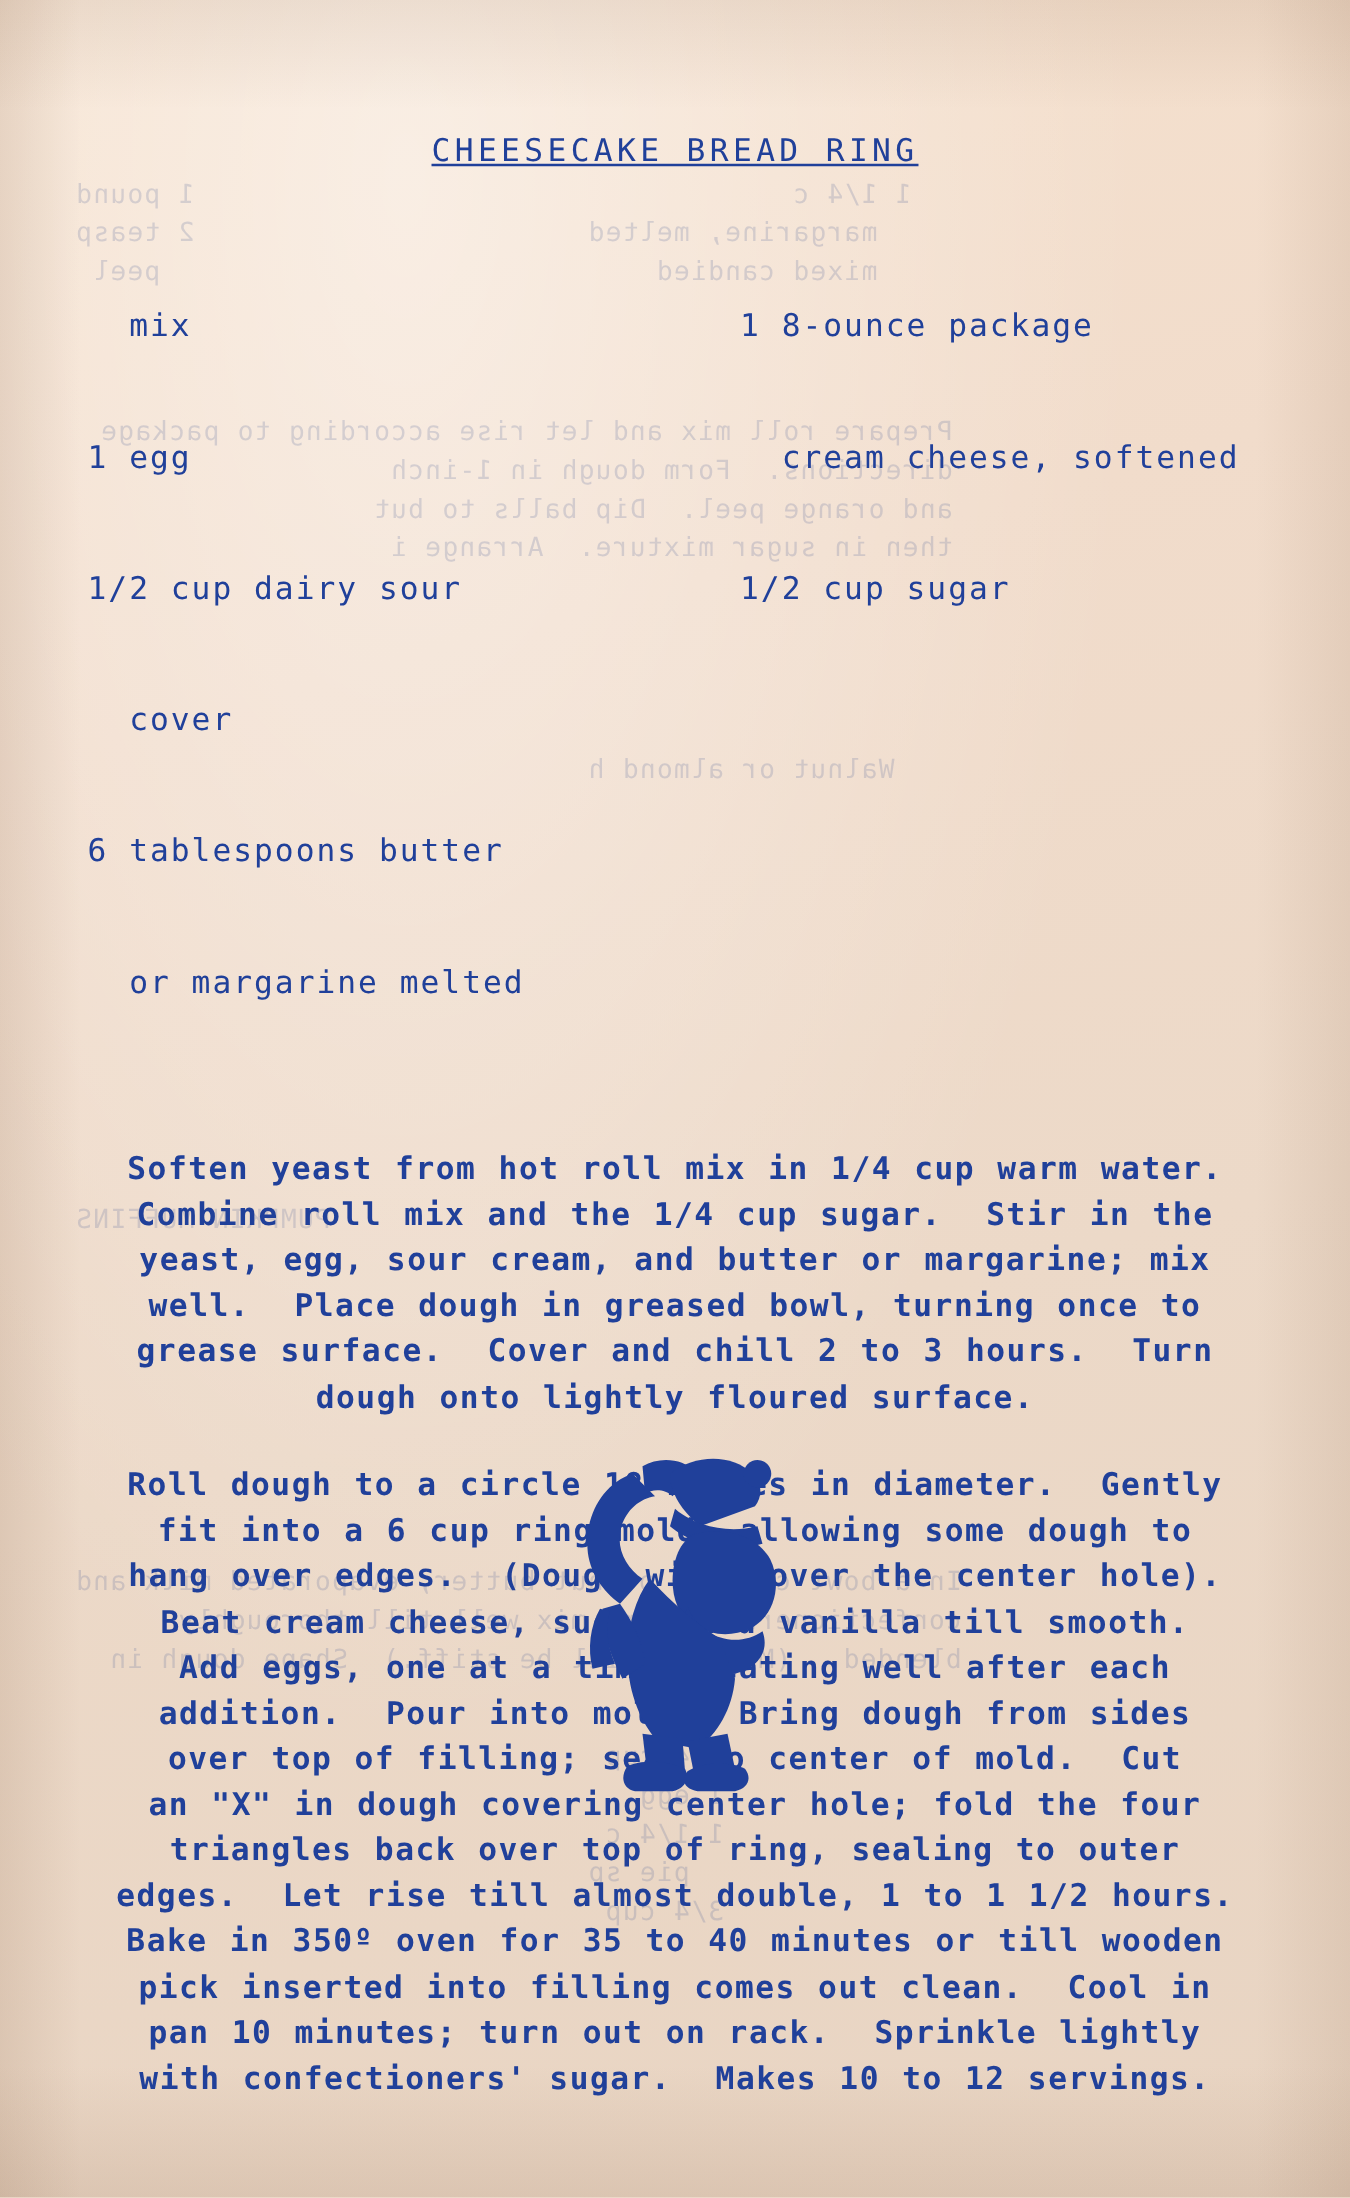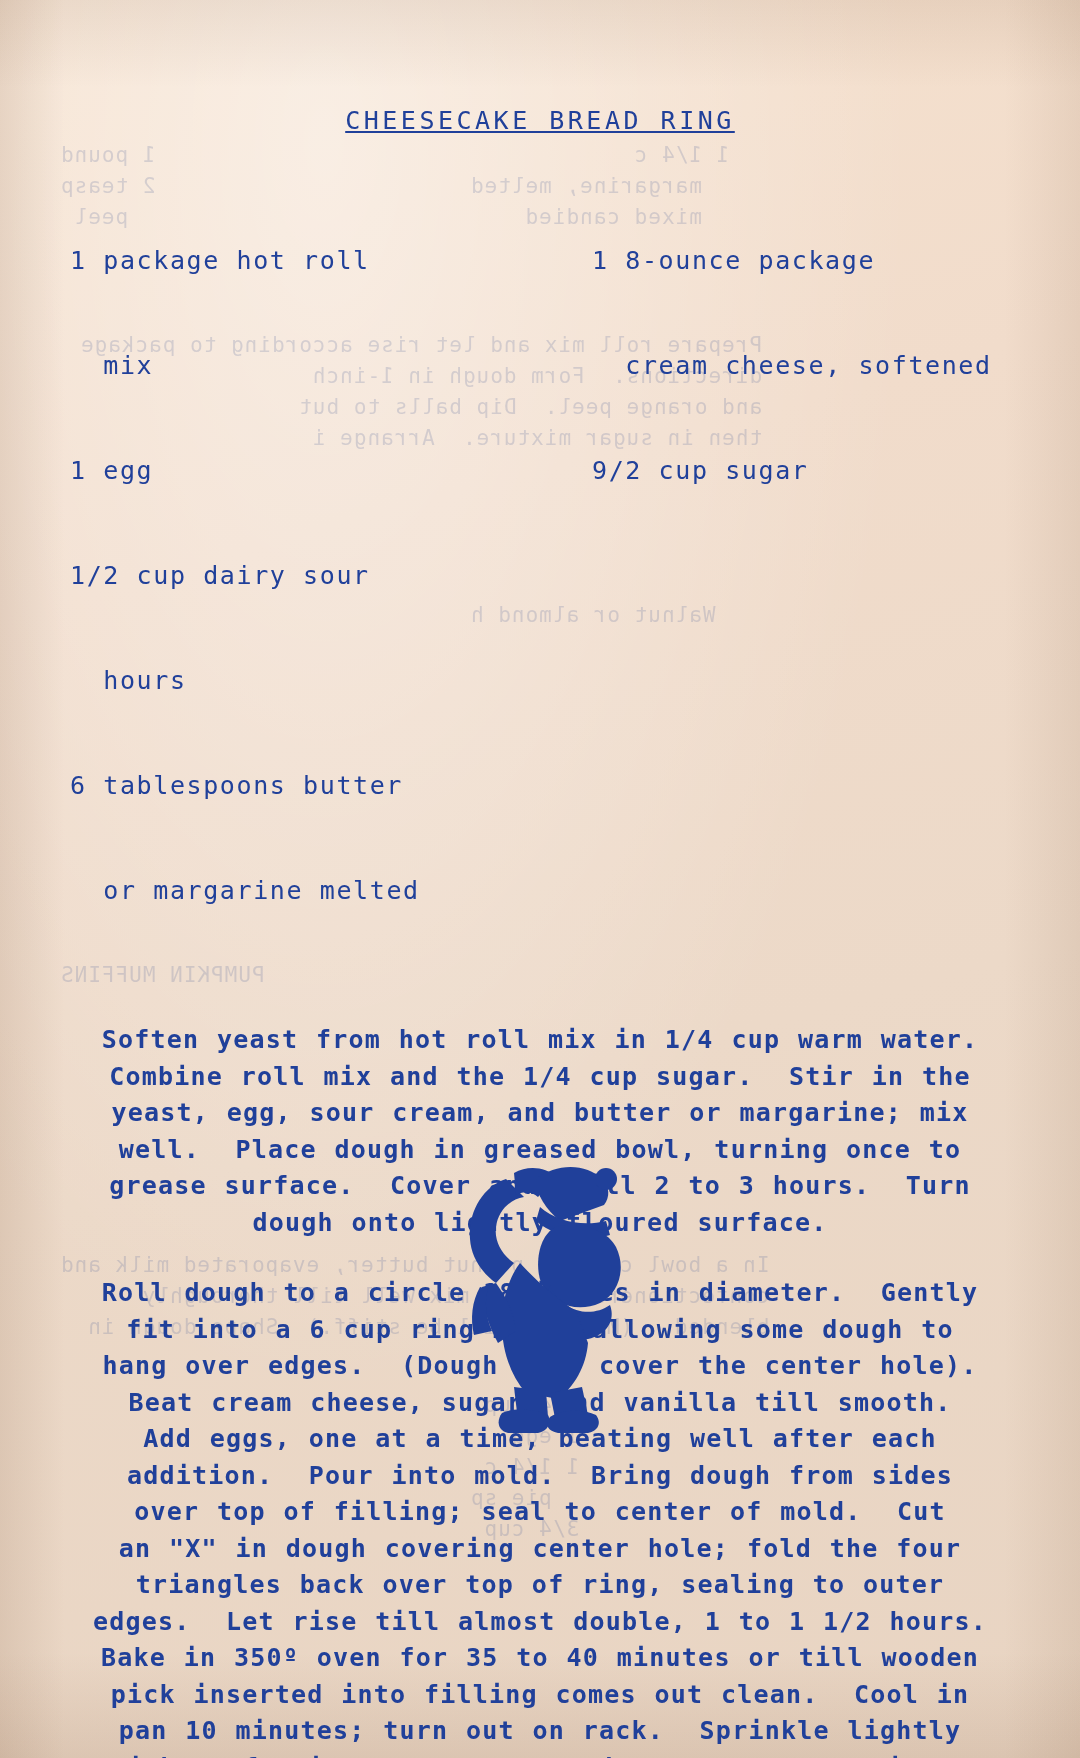--- a/index.html
+++ b/index.html
@@ -138,32 +138,31 @@
 1 1/4 c
   pie sp
 3/4 cup</div>
 
 <div class="content">
 
   <h1 class="doc-title">CHEESECAKE BREAD RING</h1>
 
   <div class="ingredients">
     <div class="ing-col left">
-      <span class="ing-line">1 package hot roll</span>
       <span class="ing-line">  mix</span>
       <span class="ing-line">1 egg</span>
       <span class="ing-line">1/2 cup dairy sour</span>
-      <span class="ing-line">  hours</span>
+      <span class="ing-line">  cover</span>
       <span class="ing-line">6 tablespoons butter</span>
       <span class="ing-line">  or margarine melted</span>
     </div>
     <div class="ing-col right">
       <span class="ing-line">1 8-ounce package</span>
       <span class="ing-line">  cream cheese, softened</span>
-      <span class="ing-line">9/2 cup sugar</span>
+      <span class="ing-line">1/2 cup sugar</span>
     </div>
   </div>
 
   <p class="body-para para-1">Soften yeast from hot roll mix in 1/4 cup warm water.
 Combine roll mix and the 1/4 cup sugar.  Stir in the
 yeast, egg, sour cream, and butter or margarine; mix
 well.  Place dough in greased bowl, turning once to
 grease surface.  Cover and chill 2 to 3 hours.  Turn
 dough onto lightly floured surface.</p>
   <p class="body-para para-2">Roll dough to a circle 18 inches in diameter.  Gently

